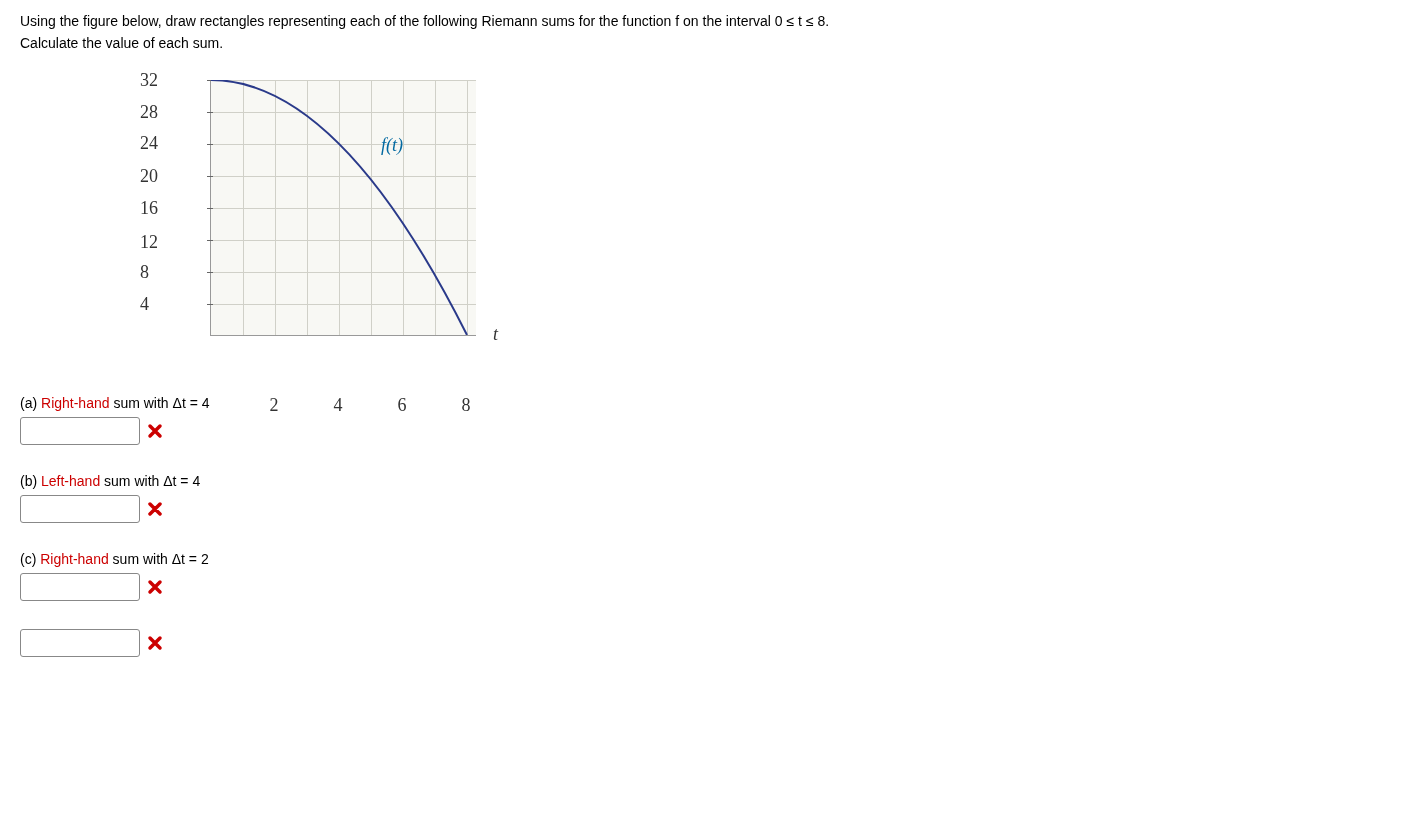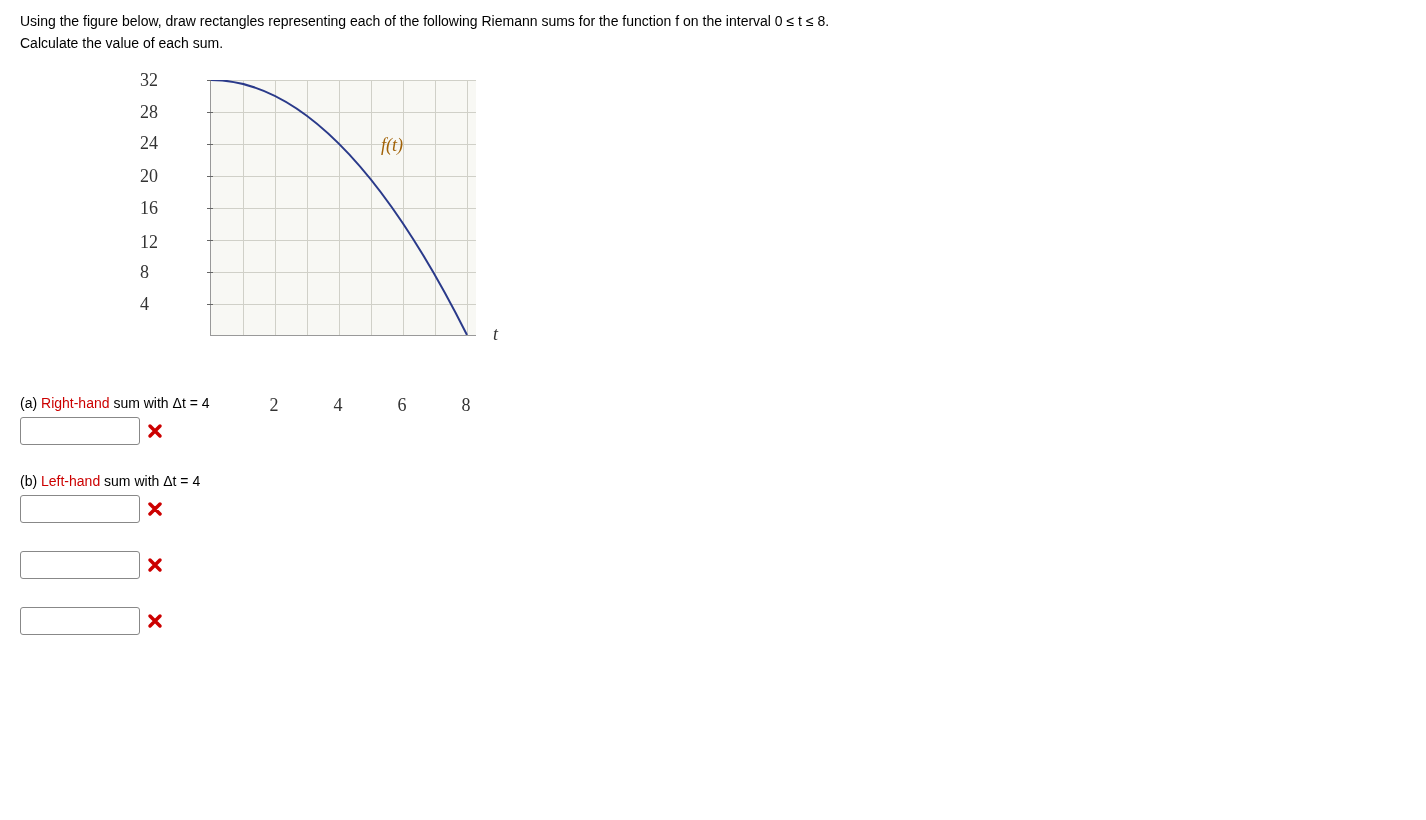--- a/index.html
+++ b/index.html
@@ -80,21 +80,21 @@
       left: 0;
       top: 0;
       width: 100%;
       height: 100%;
     }
     .fn-label {
       position: absolute;
       font-family: Georgia, 'Times New Roman', serif;
       font-style: italic;
       font-size: 18px;
-      color: #a16207;
+      color: #0369a1;
     }
     .t-label {
       position: absolute;
       font-family: Georgia, 'Times New Roman', serif;
       font-style: italic;
       font-size: 18px;
       color: #333;
       right: -22px;
       bottom: -10px;
     }
@@ -223,20 +223,24 @@
     <input class="answer-input" type="text" value="" style="">
     <span class="x-mark">
       <svg viewBox="0 0 16 16">
           <path d="M3 3 L13 13 M13 3 L3 13" stroke="#cc0000" stroke-width="3.5" stroke-linecap="round" fill="none"></path>
         </svg>
     </span>
   </div>
 </div>
 
 <div class="question-block">
+  <div class="question-text">
+    <span>(c)</span>
+    <span class="red-text">Right-hand</span><span> sum with Δt = 2</span>
+  </div>
   <div class="answer-row">
     <input class="answer-input" type="text" value="" style="">
     <span class="x-mark">
       <svg viewBox="0 0 16 16">
           <path d="M3 3 L13 13 M13 3 L3 13" stroke="#cc0000" stroke-width="3.5" stroke-linecap="round" fill="none"></path>
         </svg>
     </span>
   </div>
 </div>
 

